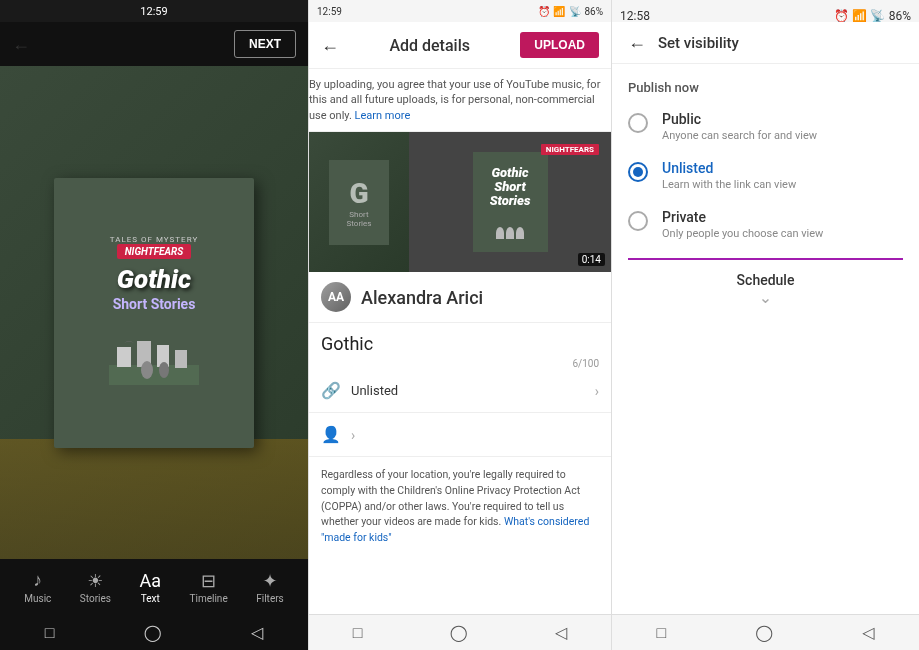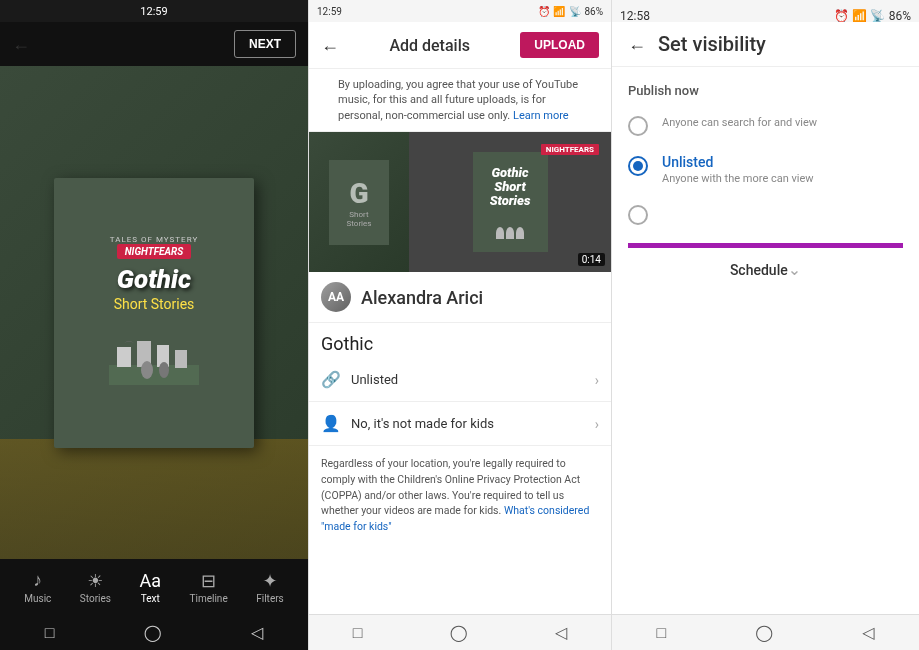--- a/index.html
+++ b/index.html
@@ -79,23 +79,23 @@
       font-weight: 900;
       color: #fff;
       text-align: center;
       text-shadow: 2px 2px 4px rgba(0,0,0,0.8);
       line-height: 1.1;
       margin-bottom: 2px;
       font-style: italic;
     }
     .book-title-sub {
       font-size: 14px;
-      color: #fde047;
+      color: #c4b5fd;
       text-align: center;
-      font-weight: 400;
+      font-weight: 700;
     }
     .book-illustration {
       margin-top: 8px;
       width: 100px;
       height: 70px;
       display: flex;
       align-items: center;
       justify-content: center;
     }
 
@@ -166,21 +166,21 @@
       cursor: pointer;
     }
     .back-btn {
       color: #333;
       font-size: 18px;
       cursor: pointer;
       background: none;
       border: none;
     }
     .upload-notice {
-      padding: 8px 29px;
+      padding: 8px 0;
       font-size: 11px;
       color: #555;
       line-height: 1.4;
       border-bottom: 1px solid #eee;
     }
     .upload-notice a {
       color: #1565C0;
       text-decoration: none;
     }
     .video-thumbnail-area {
@@ -370,21 +370,21 @@
       border-left: 1px solid #ddd;
     }
     .right-header {
       display: flex;
       align-items: center;
       padding: 10px 16px;
       border-bottom: 1px solid #eee;
       gap: 12px;
     }
     .right-header-title {
-      font-size: 20px;
+      font-size: 15px;
       font-weight: 500;
       color: #333;
     }
     .right-content {
       padding: 16px;
       flex: 1;
     }
     .publish-label {
       font-size: 13px;
       color: #555;
@@ -429,24 +429,25 @@
       color: #1565C0;
     }
     .radio-desc {
       font-size: 11px;
       color: #888;
       margin-top: 2px;
     }
     .schedule-row {
       display: flex;
       align-items: center;
-      justify-content: center;
+      justify-content: flex-start;
       padding: 12px 0;
-      border-top: 5px solid #a21caf;
+      border-top: 2px solid #a21caf;
       cursor: pointer;
+      flex-direction: column;
     }
     .schedule-label {
       font-size: 14px;
       color: #333;
       font-weight: 500;
     }
     .right-nav {
       height: 36px;
       background: #f5f5f5;
       border-top: 1px solid #ddd;
@@ -624,30 +625,30 @@
     </div>
 
     <div class="author-row">
       <div class="avatar">AA</div>
       <span class="author-name">Alexandra Arici</span>
     </div>
 
     <div class="title-section">
       <div class="field-value">Gothic</div>
     </div>
+    <div class="char-count">6/100</div>
 
     <div class="list-item-row">
       <span class="list-item-icon">🔗</span>
       <span class="list-item-text">Unlisted</span>
       <span class="list-item-chevron">›</span>
     </div>
 
     <div class="list-item-row">
       <span class="list-item-icon">👤</span>
-      <span class="list-item-text">No, it's not made for kids</span>
       <span class="list-item-chevron">›</span>
     </div>
 
     <div class="compliance-text">
       <span>Regardless of your location, you're legally required to comply with the Children's Online Privacy Protection Act (COPPA) and/or other laws. You're required to tell us whether your videos are made for kids.</span>
       <a href="#" style="color:#1565C0;text-decoration:none;">What's considered "made for kids"</a>
     </div>
 
     <div class="middle-nav">
       <span style="color:#555;font-size:16px;">□</span>
@@ -661,34 +662,39 @@
       <button class="back-btn">←</button>
       <span class="right-header-title">Set visibility</span>
     </div>
 
     <div class="right-content">
       <div class="publish-label">Publish now</div>
 
       <div class="radio-option">
         <div class="radio-circle"></div>
         <div class="radio-text-group">
+          <div class="radio-title">Public</div>
           <div class="radio-desc">Anyone can search for and view</div>
         </div>
       </div>
 
       <div class="radio-option">
         <div class="radio-circle selected"></div>
         <div class="radio-text-group">
           <div class="radio-title selected-text">Unlisted</div>
-          <div class="radio-desc">Anyone with the more can view</div>
+          <div class="radio-desc">Learn with the link can view</div>
         </div>
       </div>
 
       <div class="radio-option">
         <div class="radio-circle"></div>
+        <div class="radio-text-group">
+          <div class="radio-title">Private</div>
+          <div class="radio-desc">Only people you choose can view</div>
+        </div>
       </div>
 
       <div class="schedule-row">
         <span class="schedule-label">Schedule</span>
         <span style="color:#aaa;font-size:16px;">⌄</span>
       </div>
     </div>
 
     <div class="right-nav">
       <span style="color:#555;font-size:16px;">□</span>

